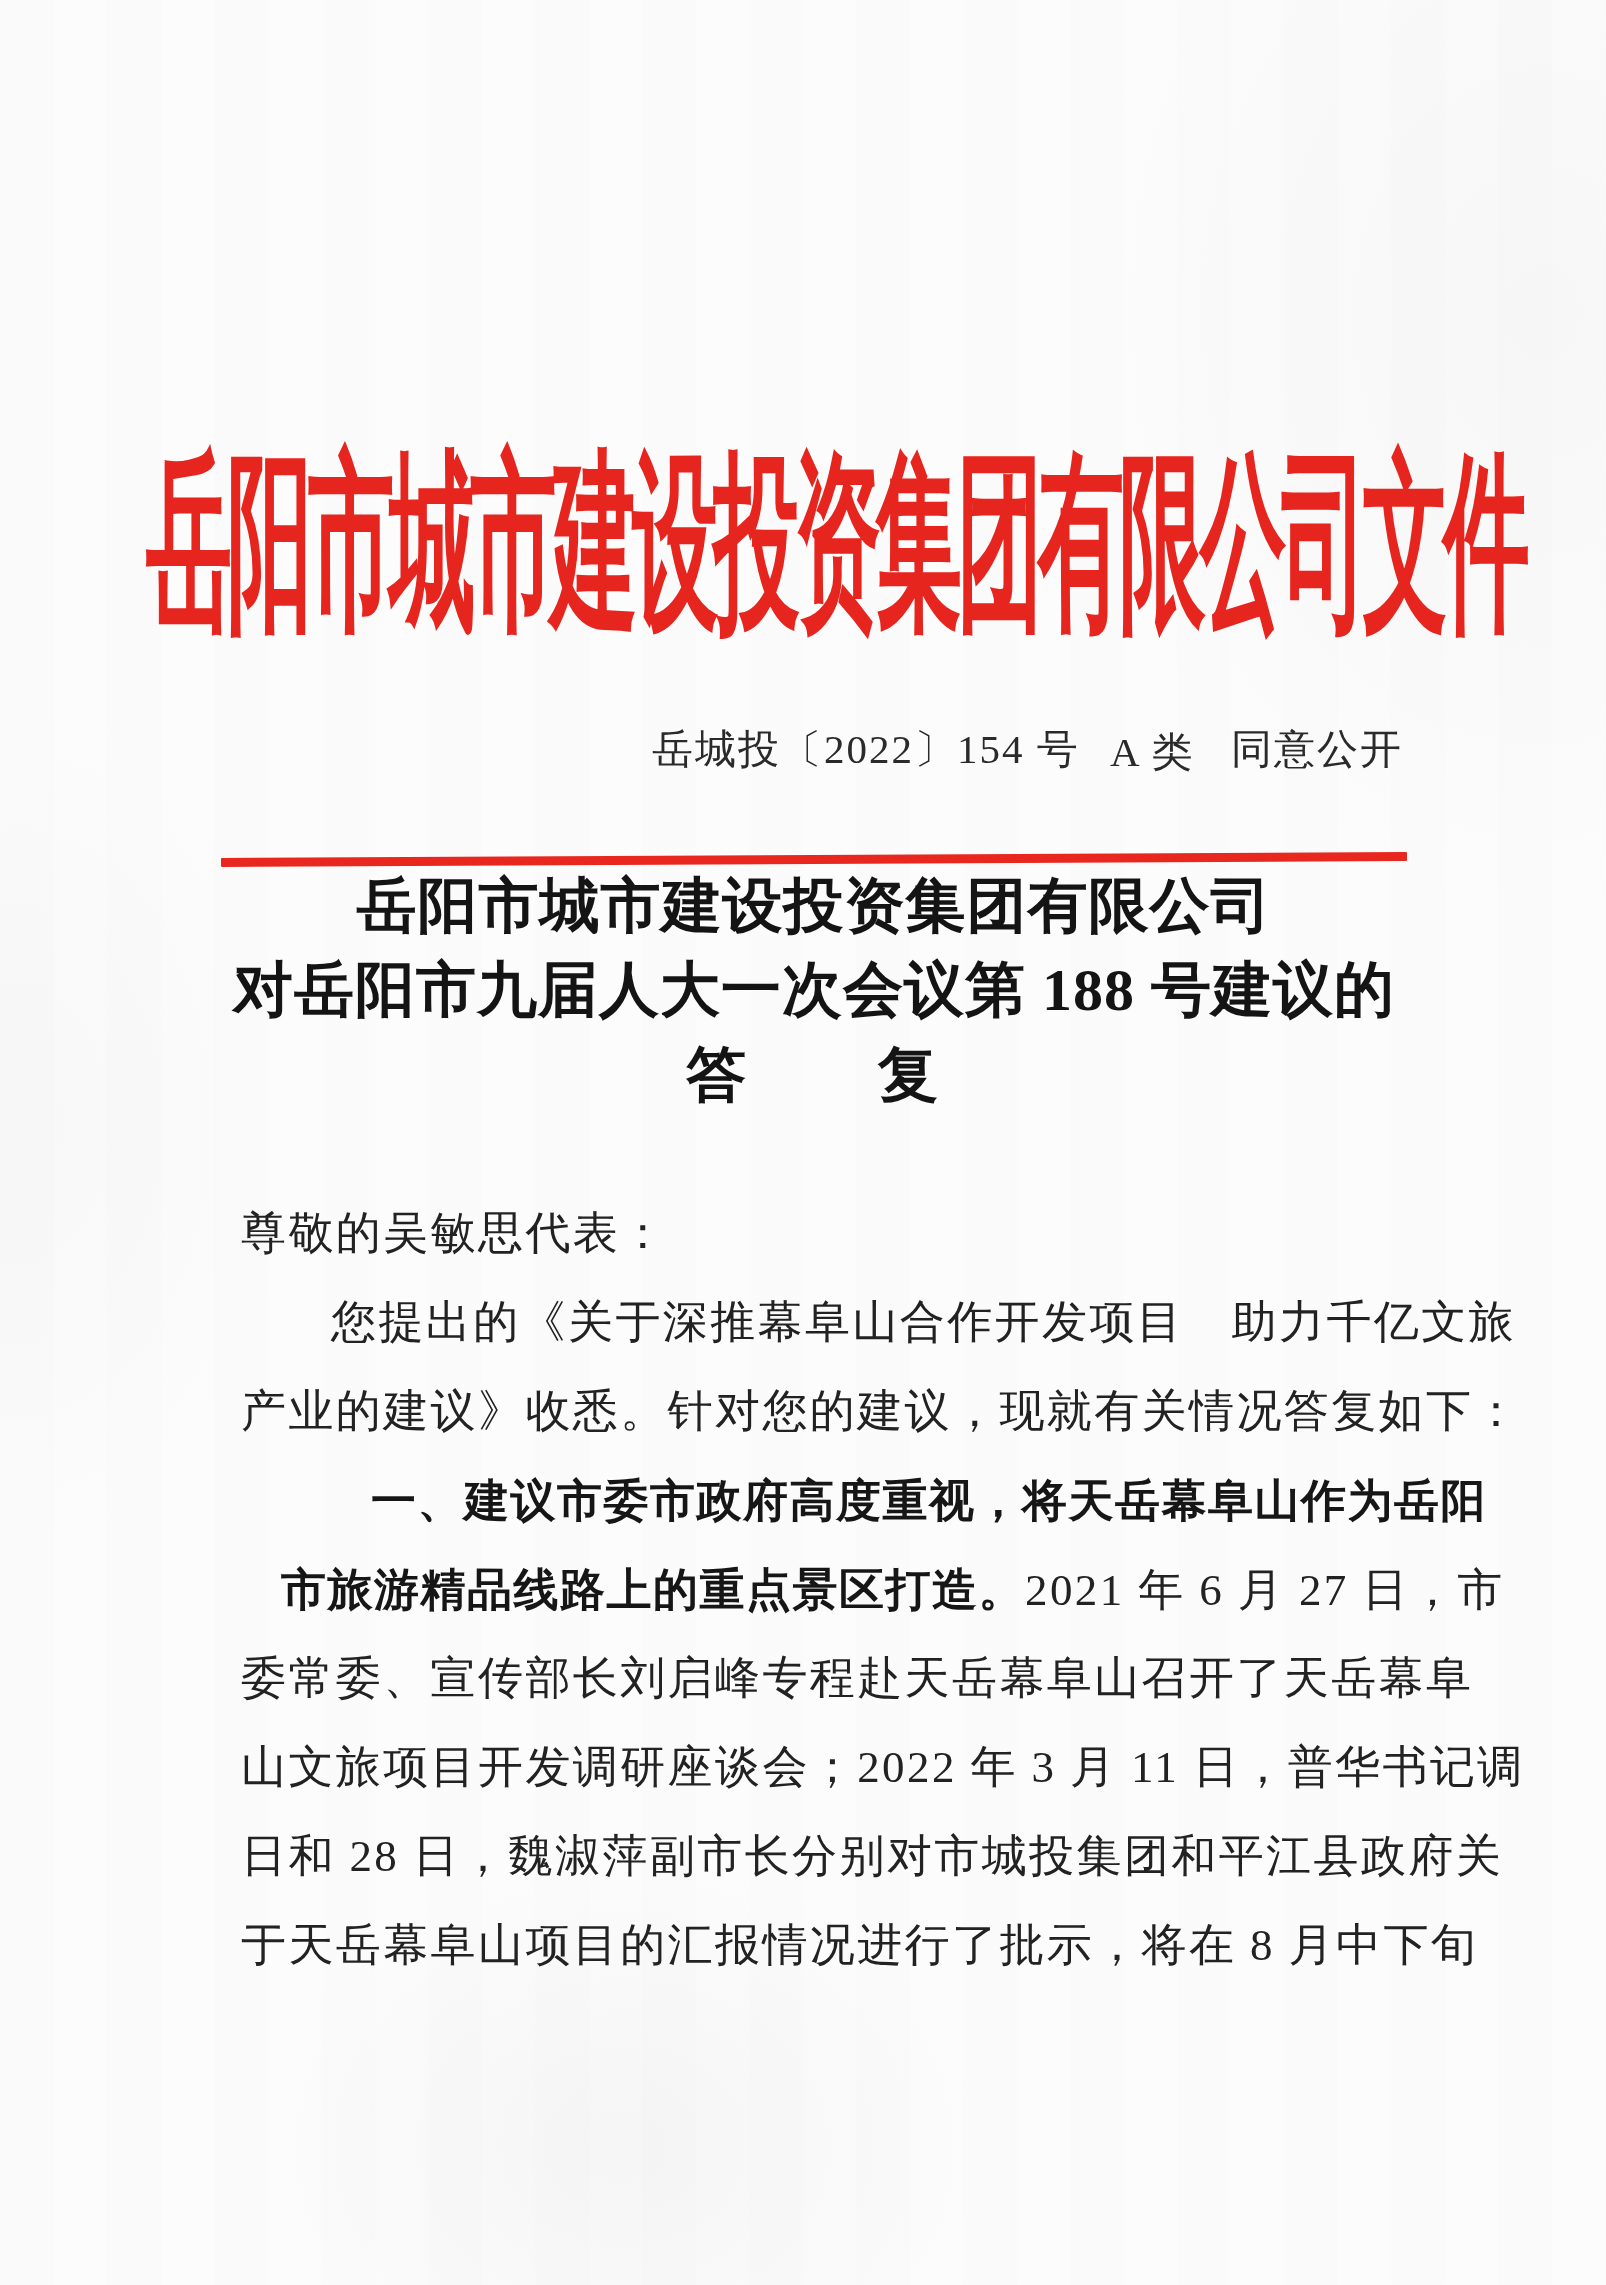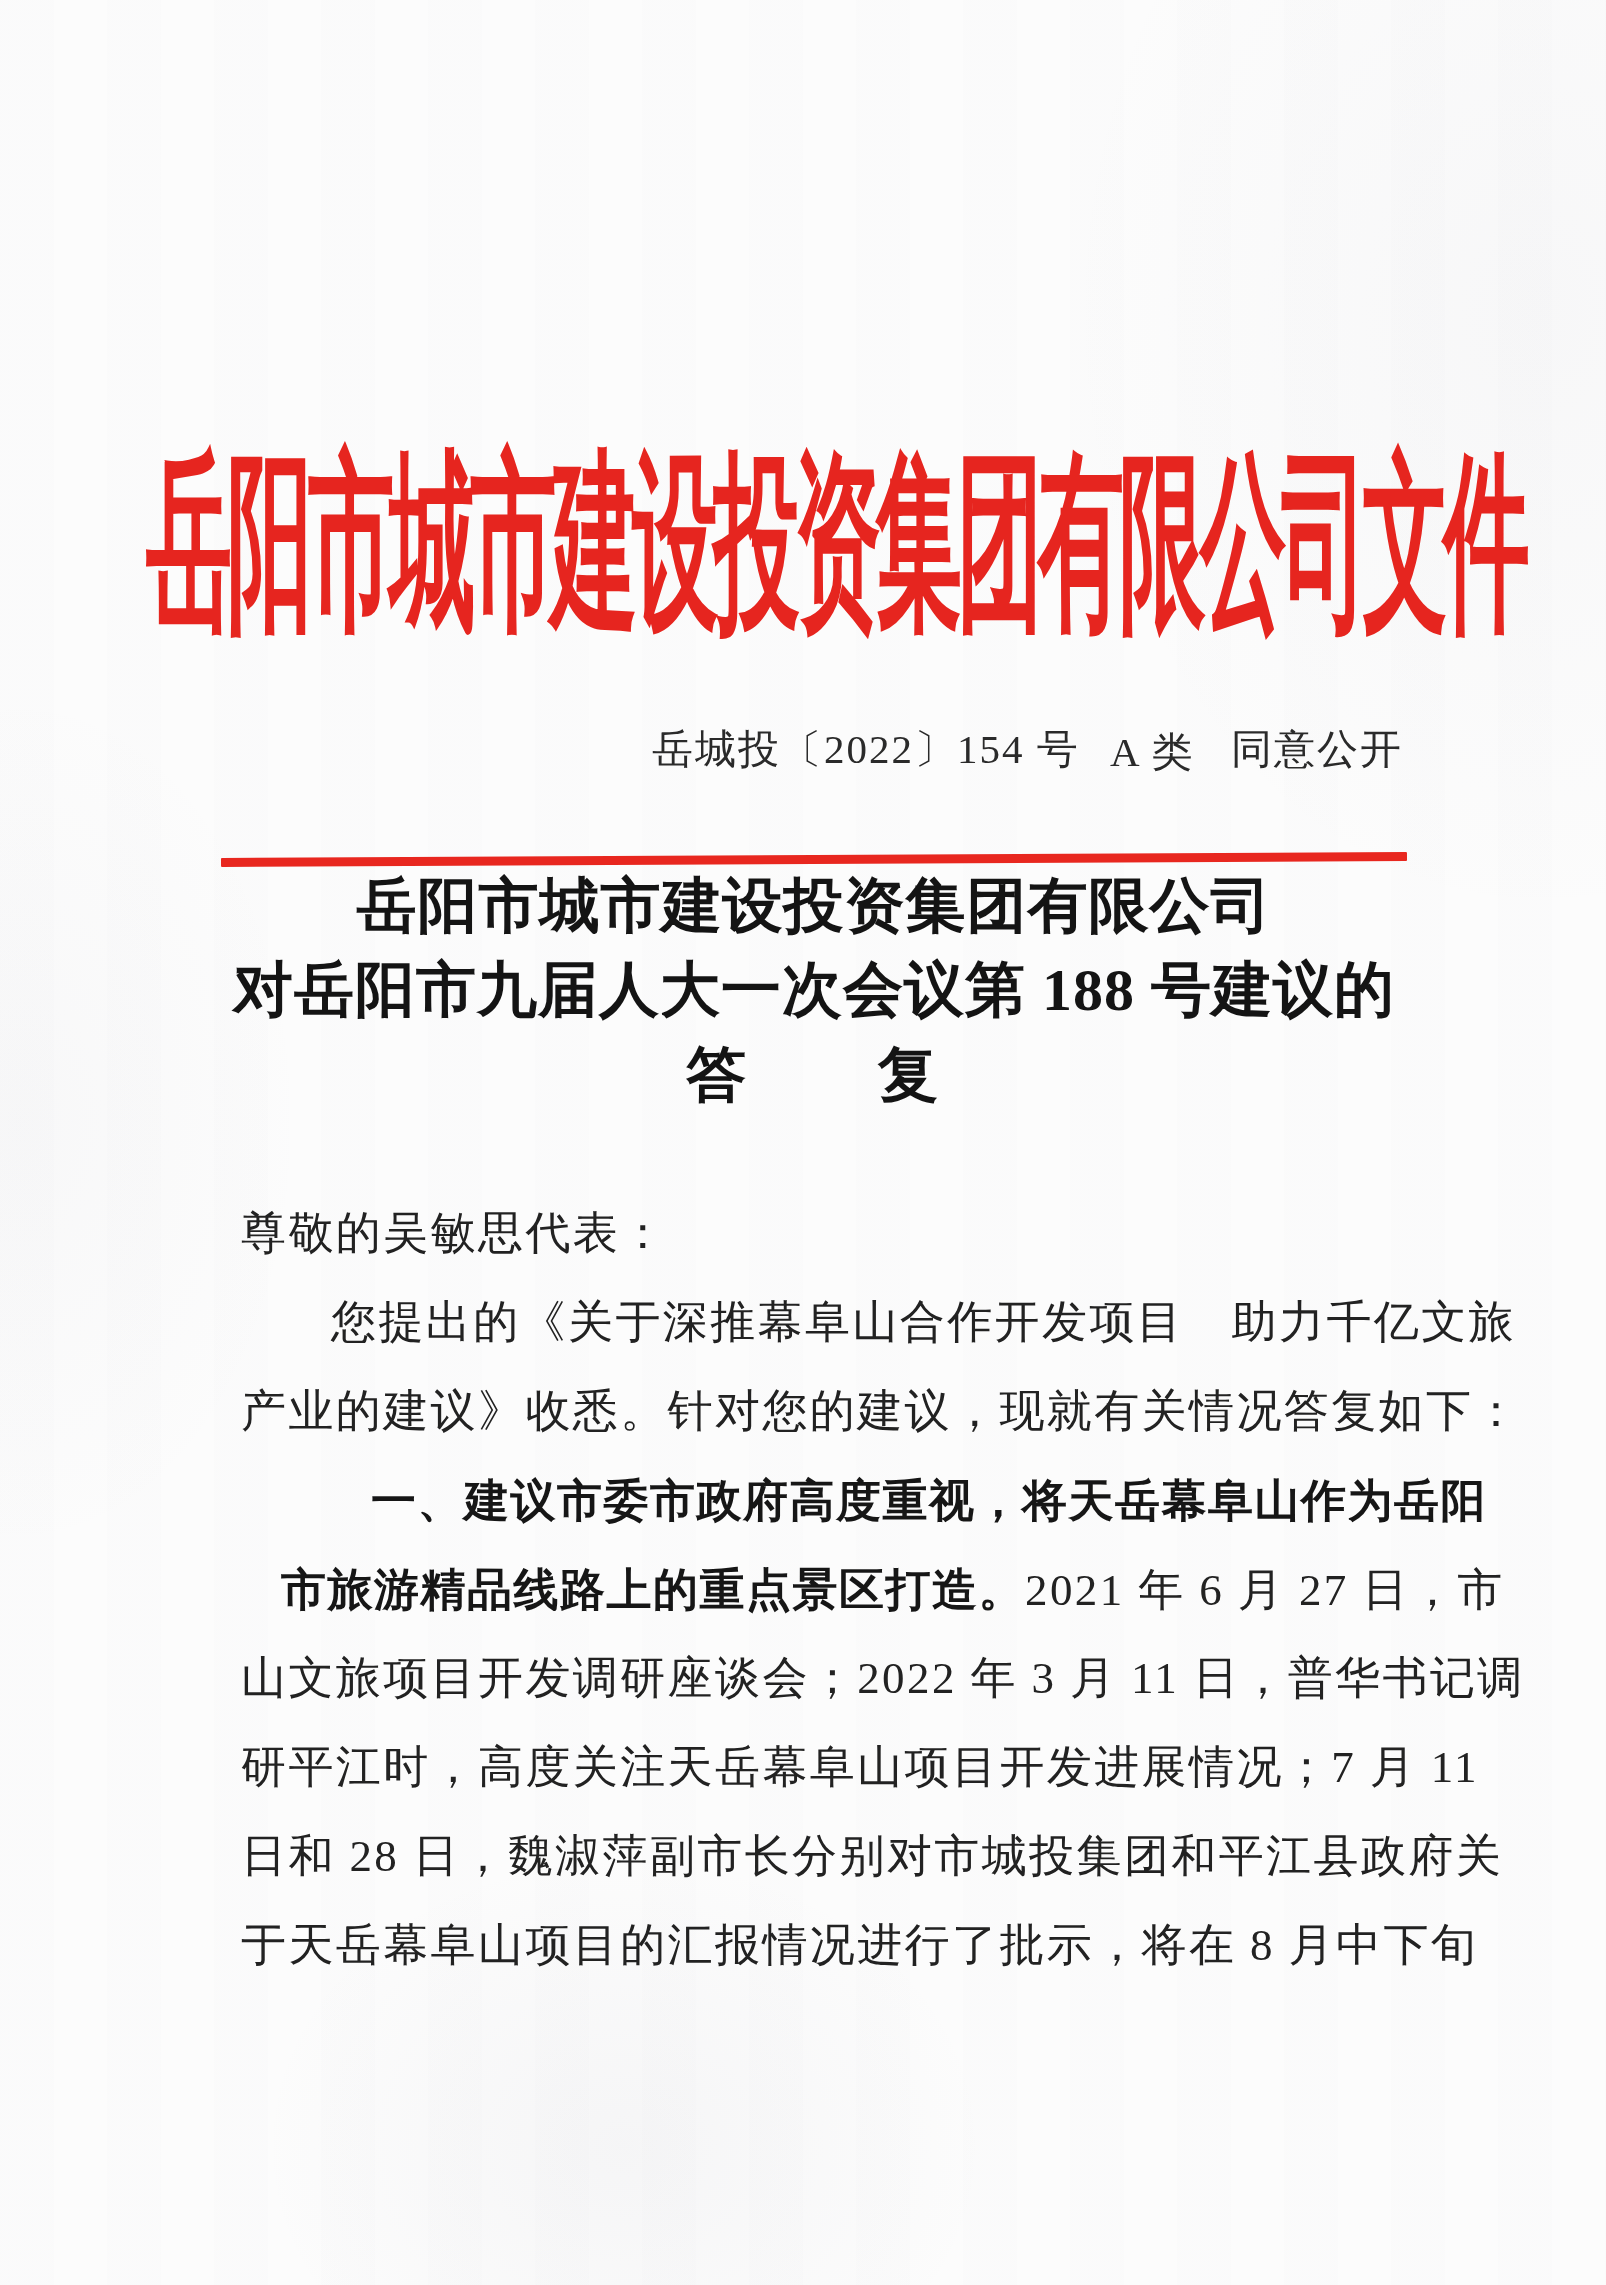--- a/index.html
+++ b/index.html
@@ -76,20 +76,20 @@
   <div class="doc-title t1">岳阳市城市建设投资集团有限公司</div>
   <div class="doc-title t2">对岳阳市九届人大一次会议第 188 号建议的</div>
   <div class="doc-title t3">答　　复</div>
 
   <div class="body-text">
     <div class="line">尊敬的吴敏思代表：</div>
     <div class="line indent">您提出的《关于深推幕阜山合作开发项目　助力千亿文旅</div>
     <div class="line">产业的建议》收悉。针对您的建议，现就有关情况答复如下：</div>
     <div class="line indent hei">一、建议市委市政府高度重视，将天岳幕阜山作为岳阳</div>
     <div class="line"><span class="hei">市旅游精品线路上的重点景区打造。</span><span>2021 年 6 月 27 日，市</span></div>
+    <div class="line">委常委、宣传部长刘启峰专程赴天岳幕阜山召开了天岳幕阜</div>
     <div class="line">山文旅项目开发调研座谈会；2022 年 3 月 11 日，普华书记调</div>
-    <div class="line">研平江时，高度关注天岳幕阜山项目开发进展情况；7 月 11</div>
     <div class="line">日和 28 日，魏淑萍副市长分别对市城投集团和平江县政府关</div>
     <div class="line">于天岳幕阜山项目的汇报情况进行了批示，将在 8 月中下旬</div>
   </div>
 
 </div>
 
 
 </body></html>

